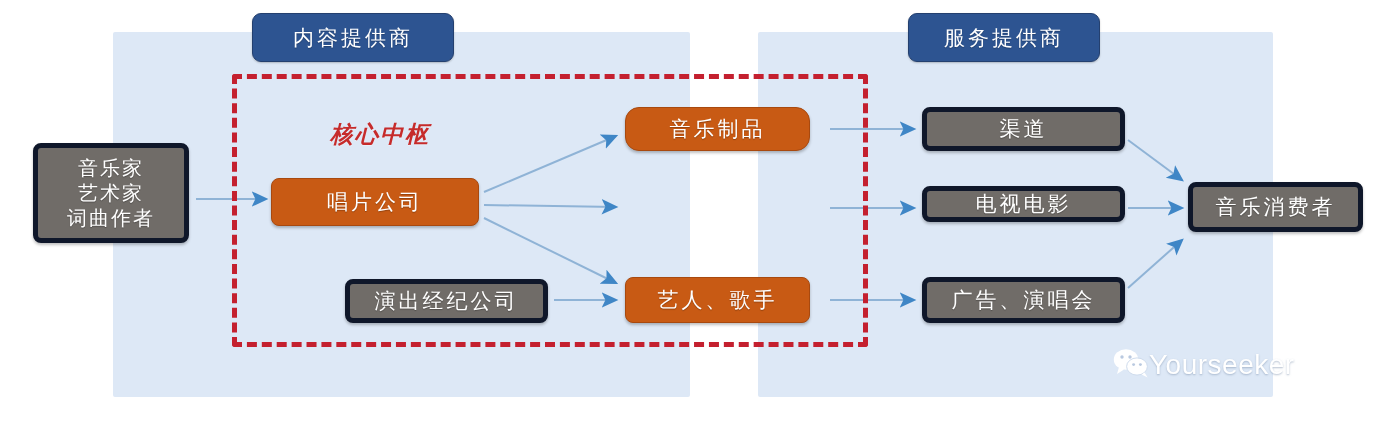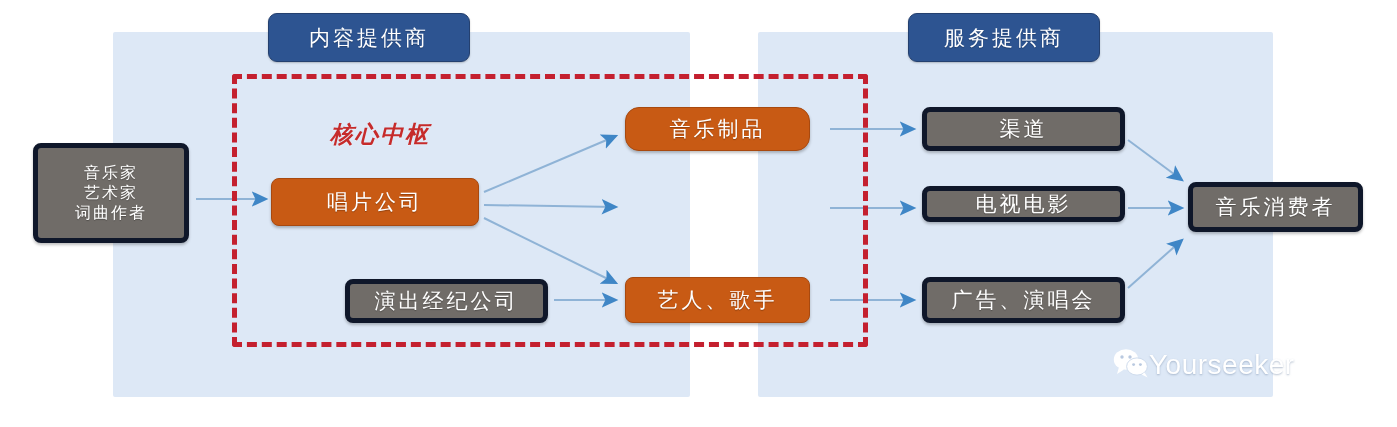--- a/index.html
+++ b/index.html
@@ -35,21 +35,21 @@
     border-radius: 9px;
     color: #ffffff;
     font-size: 21px;
     letter-spacing: 3px;
     display: flex;
     align-items: center;
     justify-content: center;
     box-shadow: 0 1px 2px rgba(0,0,0,0.22);
     text-shadow: 0 1px 1px rgba(0,0,0,0.25);
   }
-  #chip-content { left: 268px; top: 13px; width: 200px; height: 47px; }
+  #chip-content { left: 252px; top: 13px; width: 200px; height: 47px; }
   #chip-service { left: 908px; top: 13px; width: 190px; height: 47px; }
 
   
   #dashed-box {
     position: absolute;
     left: 232px;
     top: 74px;
     width: 636px;
     height: 273px;
     border: 5px dashed #c4202f;
@@ -73,21 +73,21 @@
     box-shadow: 0 2px 3px rgba(0,0,0,0.25);
     text-shadow: 0 1px 1px rgba(0,0,0,0.28);
     box-sizing: border-box;
   }
   .node.gray   { background: #706c68; border: 5px solid #0f172a; }
   .node.orange { background: #c85a14; border: 1px solid #a8490f; }
 
   .node .line { display: block; }
 
   
-  #node-creators   { left: 33px;  top: 143px; width: 156px; height: 100px; font-size: 16px; letter-spacing: 2px; }
+  #node-creators   { left: 33px;  top: 143px; width: 156px; height: 100px; font-size: 20px; letter-spacing: 2px; }
   #node-label      { left: 271px; top: 178px; width: 208px; height: 48px; }
   #node-agency     { left: 345px; top: 279px; width: 203px; height: 44px; }
   #node-products   { left: 625px; top: 107px; width: 185px; height: 44px; border-radius: 14px; }
   #node-copyright  { left: 625px; top: 186px; width: 185px; height: 44px; }
   #node-performers { left: 625px; top: 277px; width: 185px; height: 46px; }
   #node-channels   { left: 922px; top: 107px; width: 203px; height: 44px; }
   #node-tvfilm     { left: 922px; top: 186px; width: 203px; height: 36px; }
   #node-adsconcert { left: 922px; top: 277px; width: 203px; height: 46px; }
   #node-consumers  { left: 1188px;top: 182px; width: 175px; height: 50px; }
 

